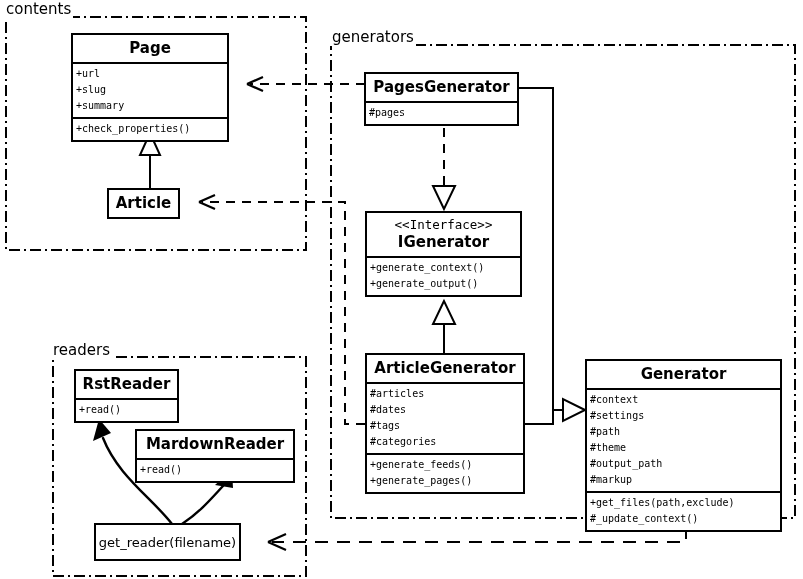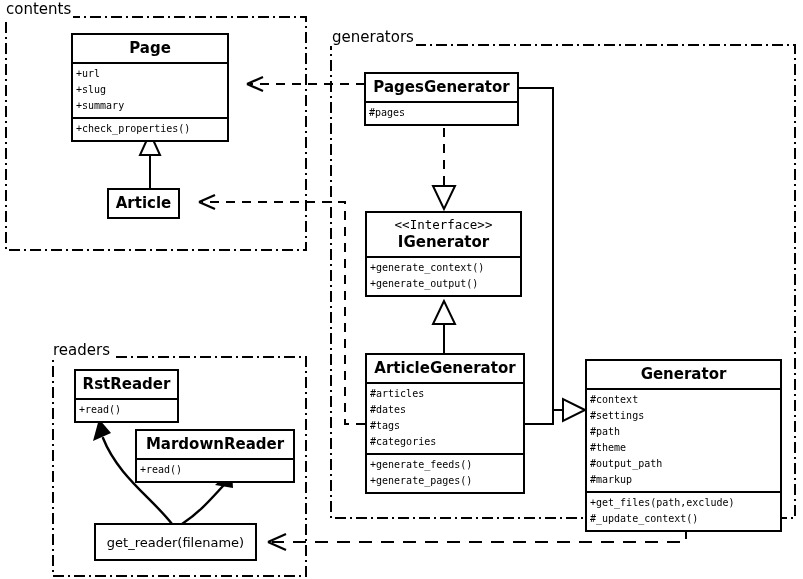--- a/index.html
+++ b/index.html
@@ -239,13 +239,13 @@
 
 <div class="umlbox" style="left:135px; top:429px; width:160px;">
   <div class="sec">
     <div class="cls-name">MardownReader</div>
   </div>
   <div class="sec memlist">
     <div class="member">+read()</div>
   </div>
 </div>
 
-<div class="plainbox" style="left:94px; top:523px; width:163px; height:38px;">get_reader(filename)</div>
+<div class="plainbox" style="left:94px; top:523px; width:147px; height:38px;">get_reader(filename)</div>
 
 </body></html>

